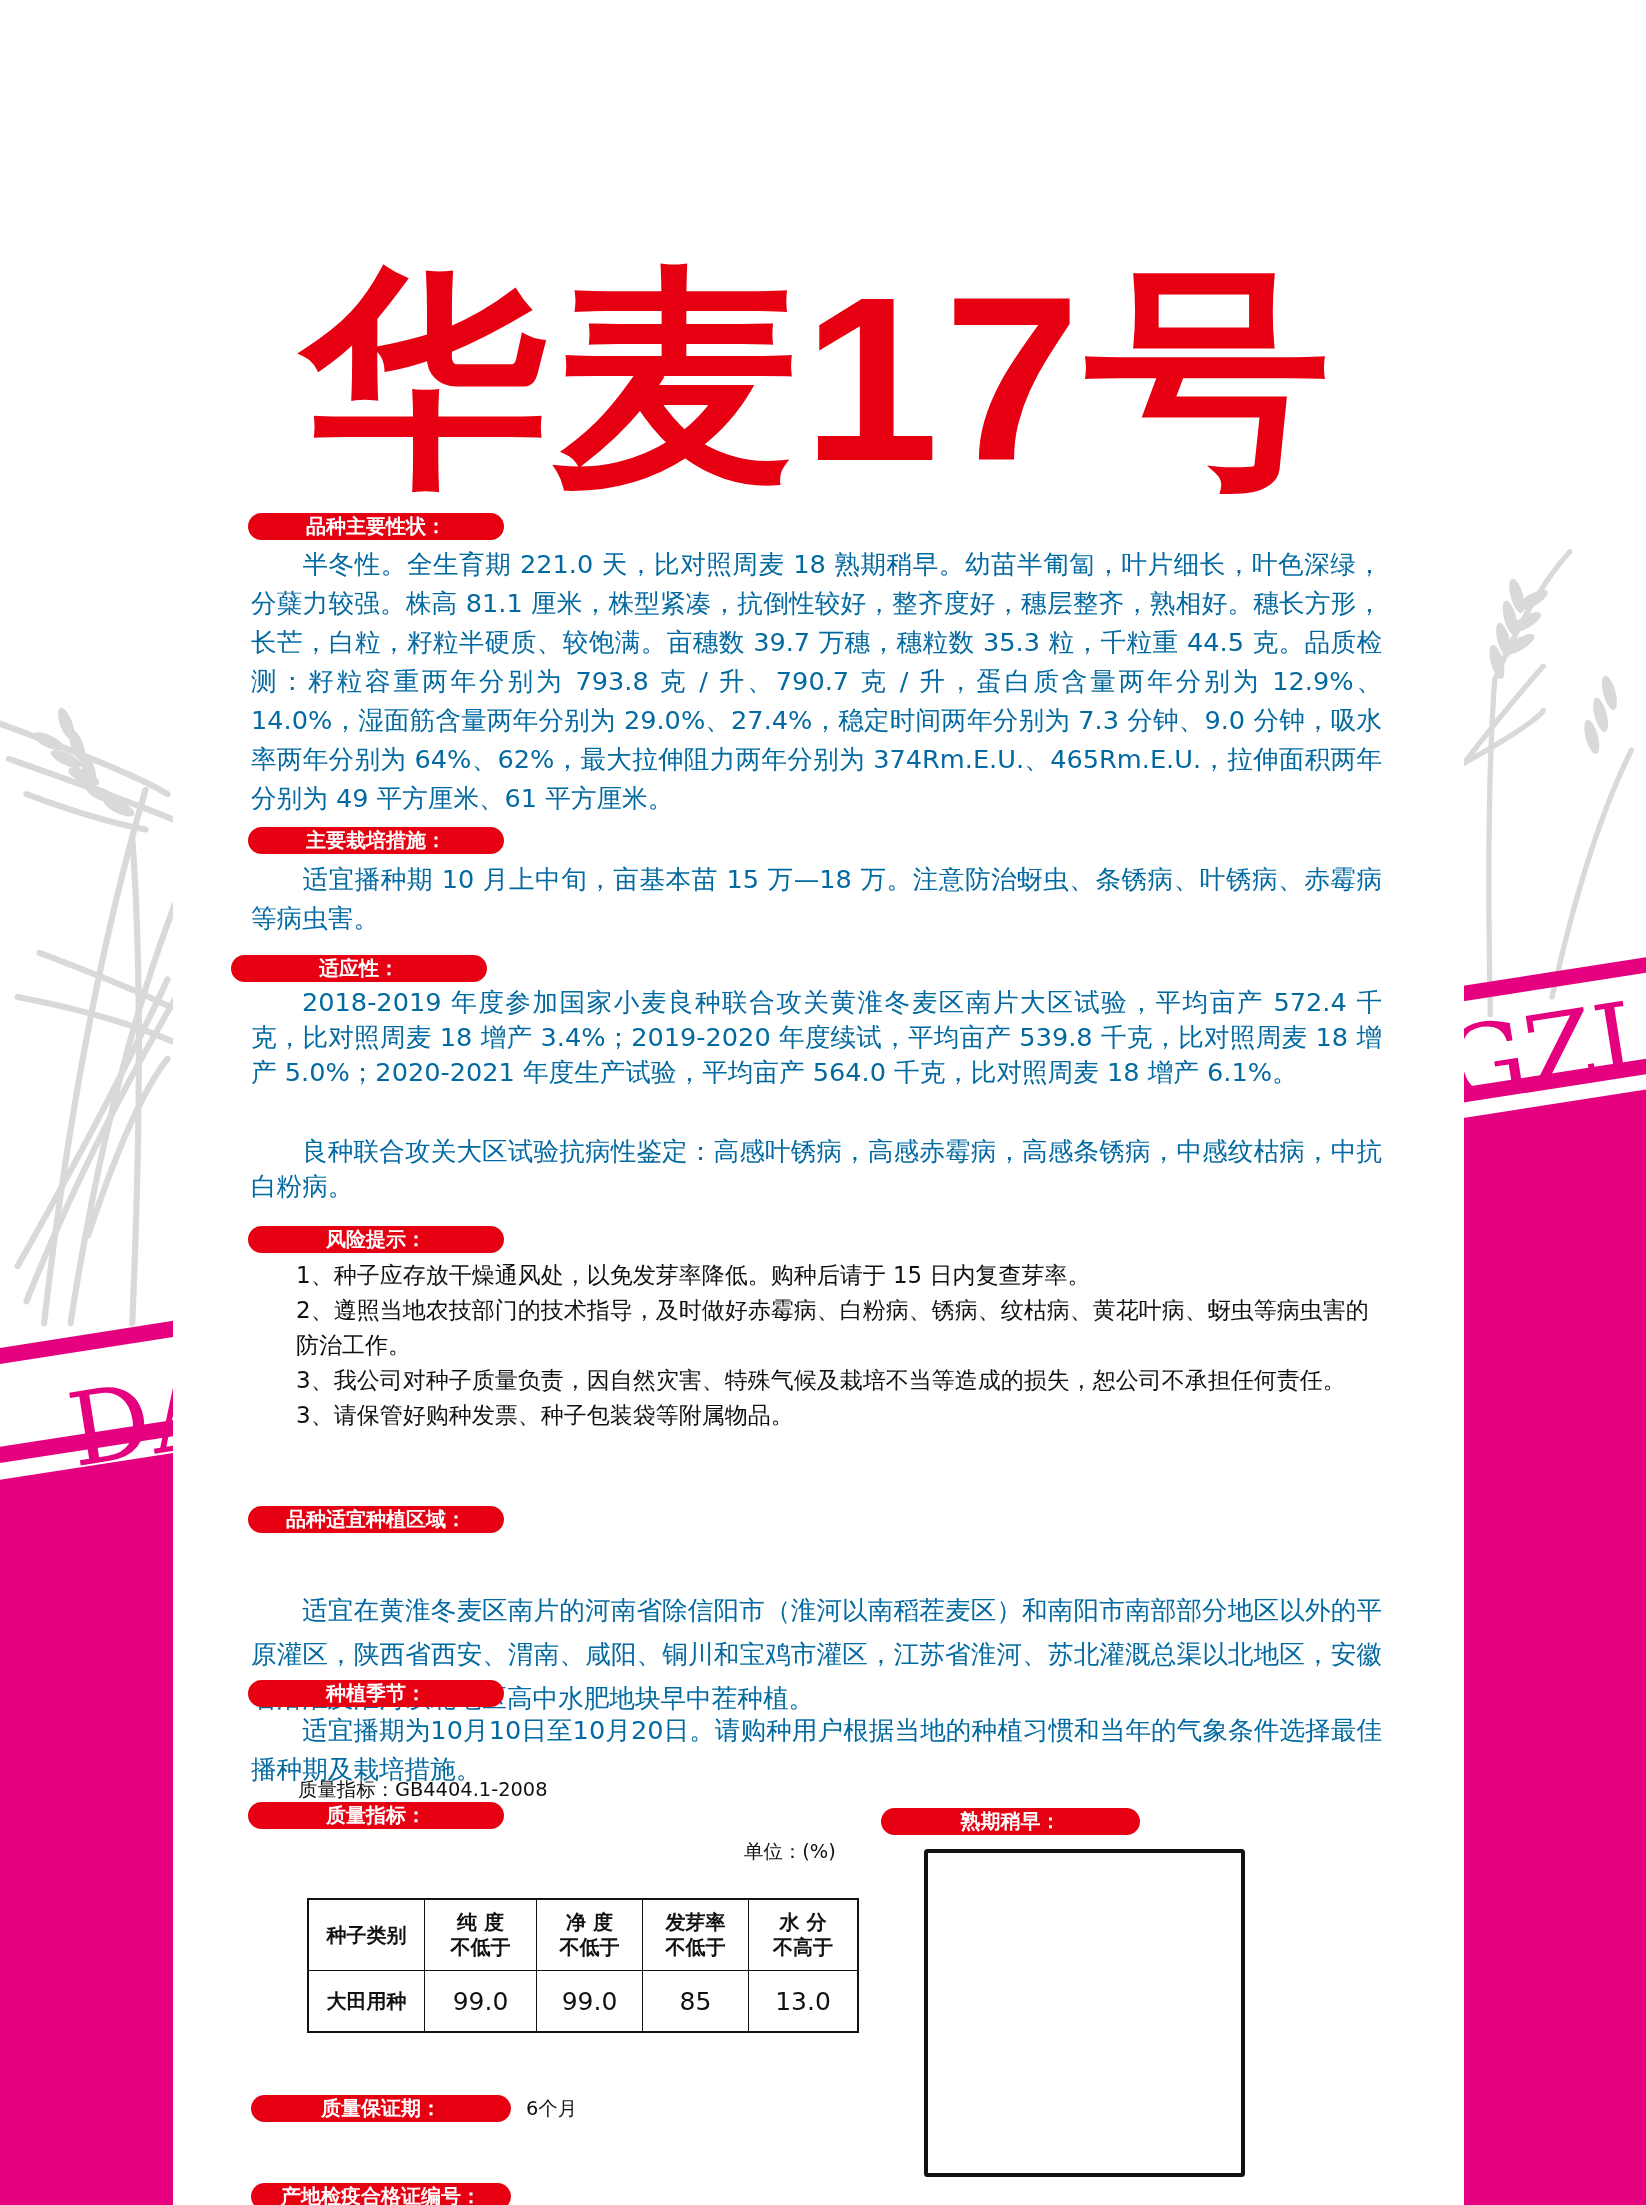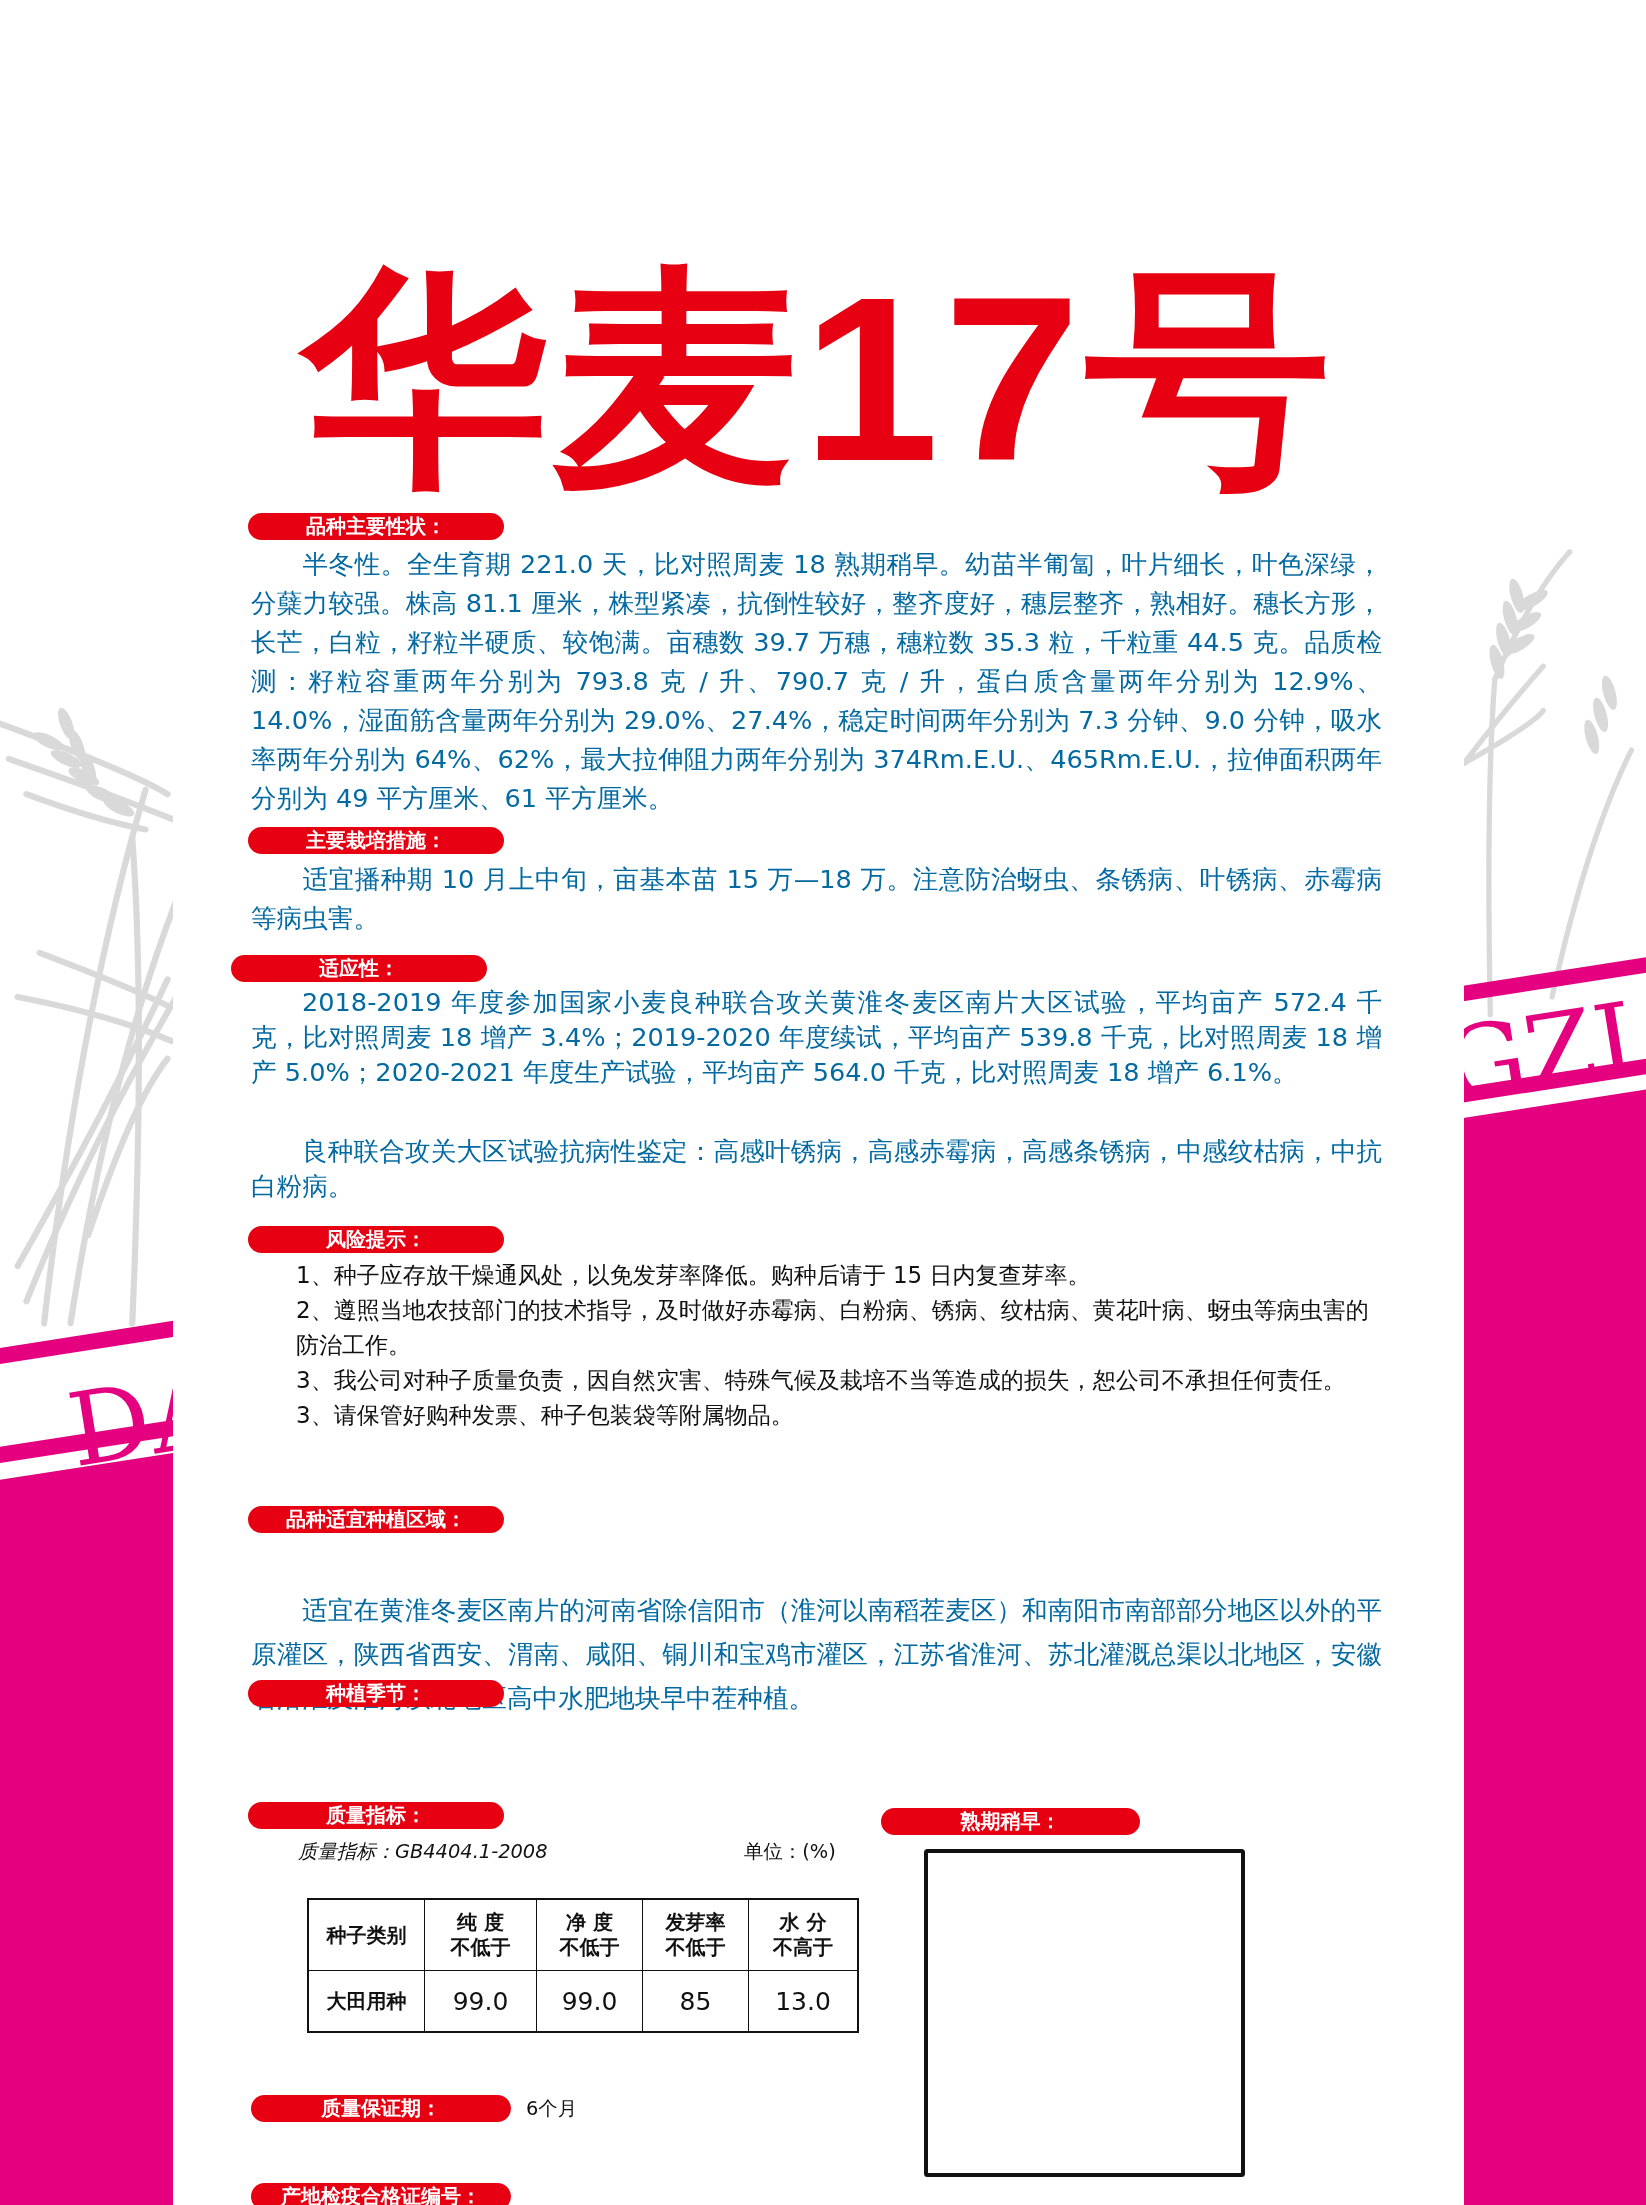--- a/index.html
+++ b/index.html
@@ -149,23 +149,26 @@
     <div class="li">3、我公司对种子质量负责，因自然灾害、特殊气候及栽培不当等造成的损失，恕公司不承担任何责任。</div>
     <div class="li">3、请保管好购种发票、种子包装袋等附属物品。</div>
   </div>
 
   <div class="pill w1" style="left:75px; top:1506px;">品种适宜种植区域：</div>
   <div class="para" style="top:1588px; line-height:44px;">
     <span class="ind"></span><span>适宜在黄淮冬麦区南片的河南省除信阳市（淮河以南稻茬麦区）和南阳市南部部分地区以外的平原灌区，陕西省西安、渭南、咸阳、铜川和宝鸡市灌区，江苏省淮河、苏北灌溉总渠以北地区，安徽省沿淮及淮河以北地区高中水肥地块早中茬种植。</span>
   </div>
 
   <div class="pill w1" style="left:75px; top:1680px;">种植季节：</div>
+  <div class="para" style="top:1711px;">
+    <span class="ind"></span><span>适宜播期为10月10日至10月20日。请购种用户根据当地的种植习惯和当年的气象条件选择最佳播种期及栽培措施。</span>
+  </div>
 
   <div class="pill w2" style="left:75px; top:1802px;">质量指标：</div>
-  <div class="qi-line" style="left:125px; top:1839px;font-style:italic;">质量指标：GB4404.1-2008</div>
+  <div class="qi-line" style="left:125px; top:1777px;">质量指标：GB4404.1-2008</div>
   <div class="qi-line" style="left:571px; top:1839px;">单位：(%)</div>
 
   <table class="q">
     <tbody>
         <tr>
       <td class="h" style="width:115px;">
         <span>种子类别</span>
       </td>
       <td class="h" style="width:111px;">
         <span>纯  度</span><br>

